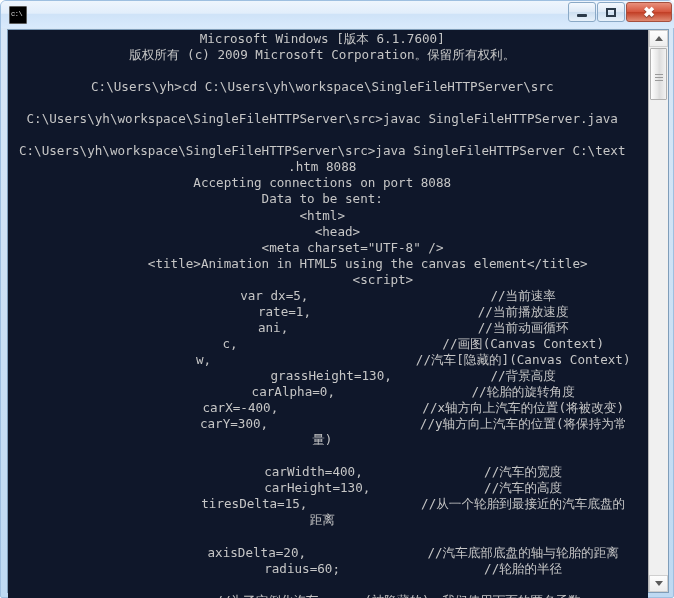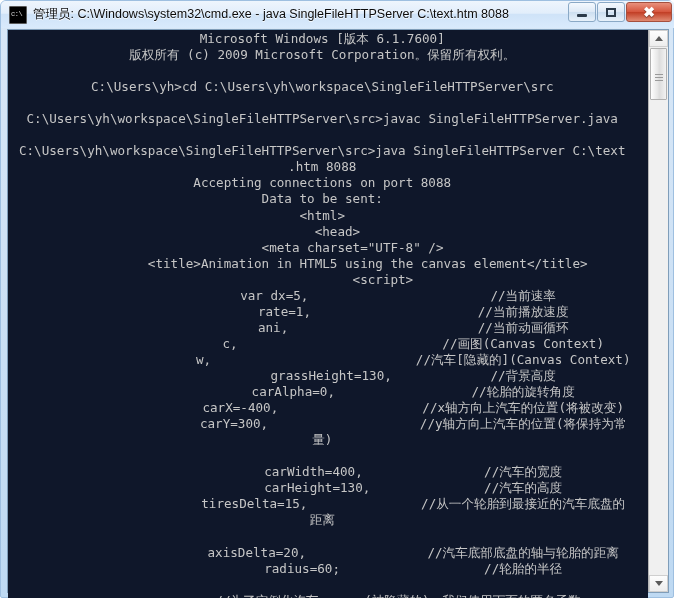--- a/index.html
+++ b/index.html
@@ -119,21 +119,20 @@
   }
   .grip{width:8px;height:1px;background:#9a9a9a;box-shadow:0 3px 0 #9a9a9a,0 6px 0 #9a9a9a;}
 </style>
 </head>
 <body>
 
 <div id="window">
 
   <div id="titlebar">
     <div id="app-icon"></div>
-    <div id="title-text">管理员: C:\Windows\system32\cmd.exe - java  SingleFileHTTPServer C:\text.htm 8088</div>
 
     <div id="caption-buttons">
       <div class="capbtn" id="btn-min">
         <div class="glyph-min"></div>
       </div>
       <div class="capbtn" id="btn-max">
         <div class="glyph-max"></div>
       </div>
       <div class="capbtn" id="btn-close">
         <span class="glyph-close">✖</span>

